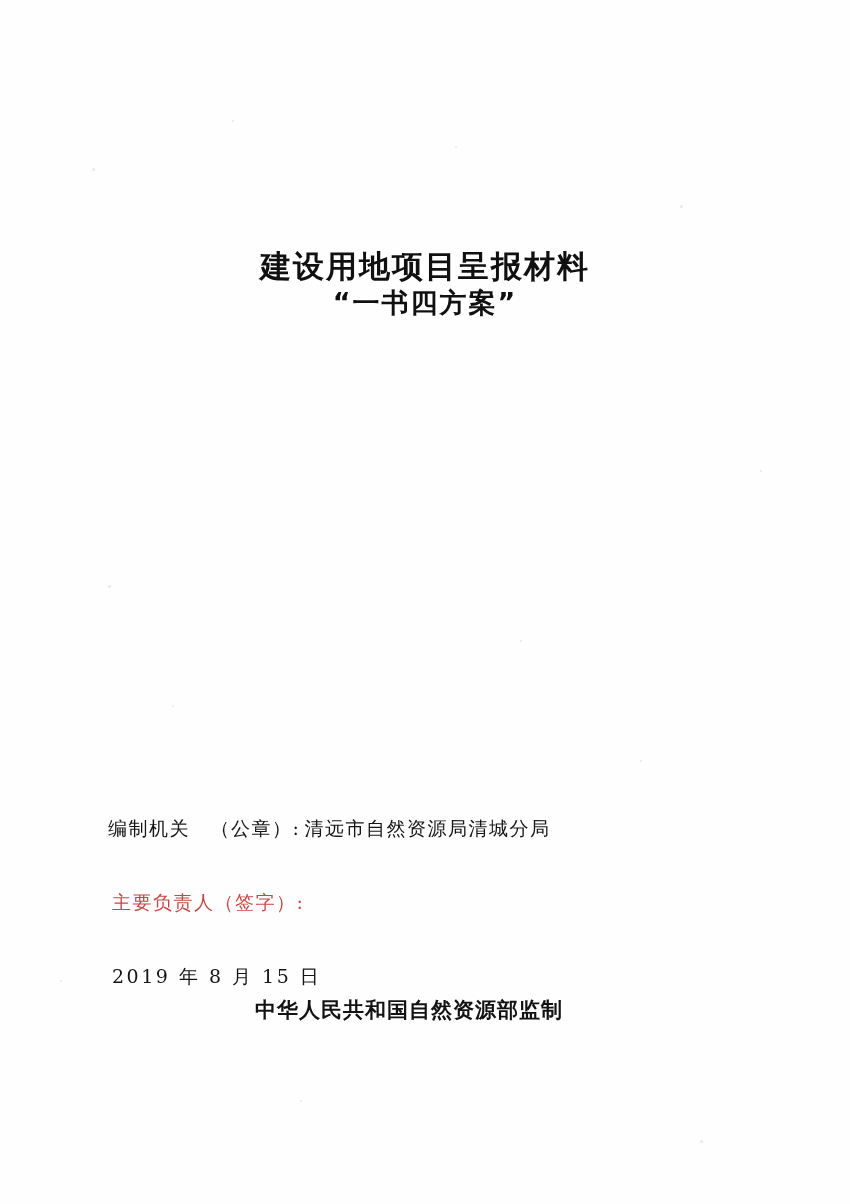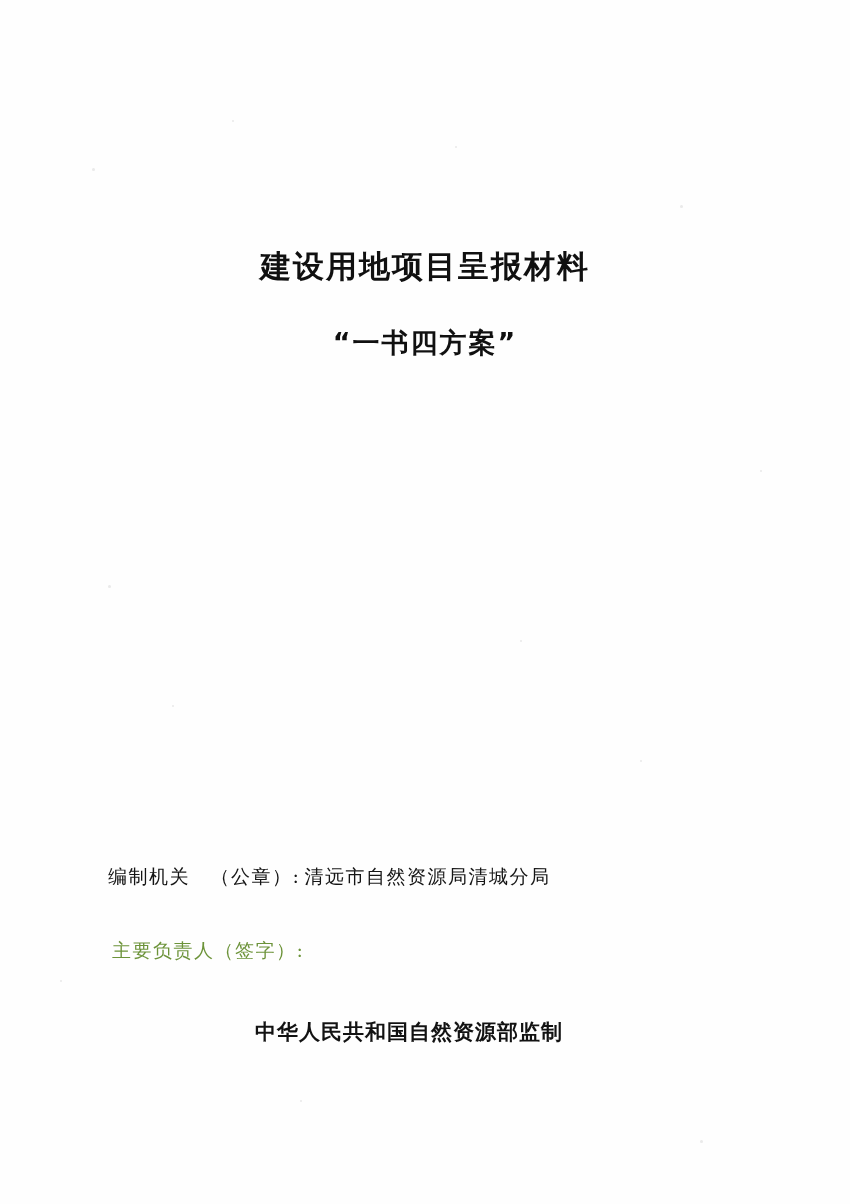--- a/index.html
+++ b/index.html
@@ -43,27 +43,26 @@
     letter-spacing: 2px;
     color: #101010;
     line-height: 1.2;
   }
   .doc-subtitle {
     font-family: "DejaVu Sans", sans-serif;
     font-weight: bold;
     font-size: 27px;
     letter-spacing: 2px;
     color: #101010;
-    margin-top: 40px;
   }
 
   .fields {
     position: absolute;
     left: 108px;
-    top: 838px;
+    top: 790px;
     width: 640px;
   }
   .field-row {
     display: flex;
     align-items: baseline;
     font-family: "DejaVu Serif", serif;
     font-size: 19px;
     letter-spacing: 1px;
     color: #151515;
     margin-bottom: 22px;
@@ -74,30 +73,30 @@
   }
   .field-label.spaced {
     letter-spacing: 9px;
   }
   .field-value {
     margin-left: 4px;
     letter-spacing: 1.5px;
     margin-top: 26px;
   }
   .field-value.faded {
-    color: #4d7c0f;
+    color: #b91c1c;
     opacity: .82;
   }
   .field-value.date {
     letter-spacing: 2.5px;
   }
 
   .footer {
     position: absolute;
-    top: 1018px;
+    top: 996px;
     left: 0;
     width: 818px;
     text-align: center;
     font-family: "DejaVu Sans", sans-serif;
     font-weight: bold;
     font-size: 21px;
     letter-spacing: 1px;
     color: #121212;
   }
 </style>
@@ -130,19 +129,20 @@
       <span class="field-label">编制机关　（公章）:</span>
       <span class="field-value">清远市自然资源局清城分局</span>
     </div>
 
     <div class="field-row">
       <span class="field-label field-value faded">主要负责人（签字）:</span>
       <span class="field-value"></span>
     </div>
 
     <div class="field-row">
+      <span class="field-value date">2019 年 8 月 15 日</span>
     </div>
 
   </div>
 
   <div class="footer">中华人民共和国自然资源部监制</div>
 
 </div>
 
 </body></html>

